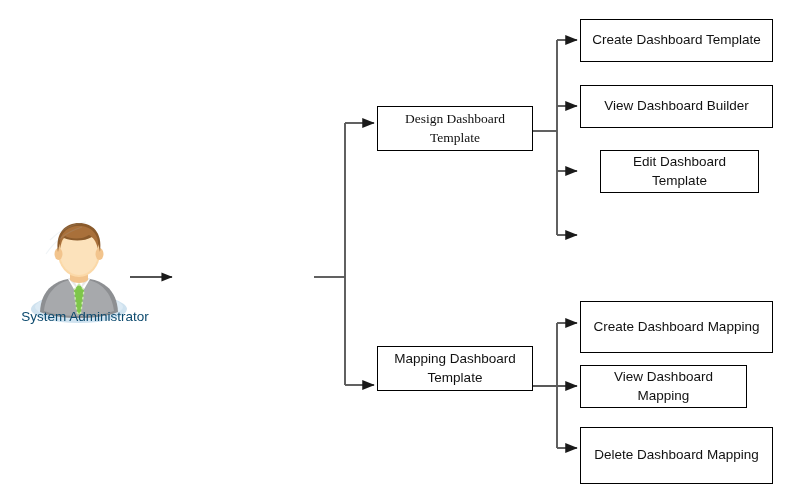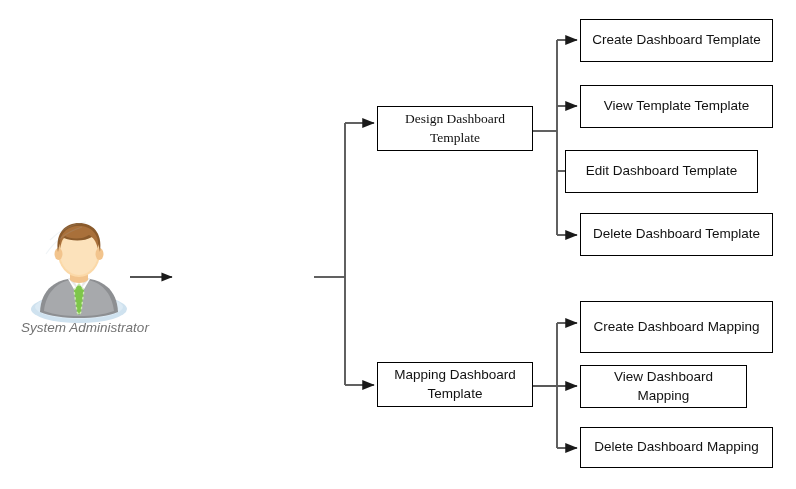--- a/index.html
+++ b/index.html
@@ -42,27 +42,26 @@
     position: absolute;
     left: 10px;
     top: 212px;
     width: 150px;
     height: 120px;
     z-index: 2;
   }
   .actor-caption {
     position: absolute;
     left: 0px;
-    top: 320px;
+    top: 309px;
     width: 170px;
     text-align: center;
     font-size: 13.5px;
-    color: #737373;
+    color: #0c4a6e;
     z-index: 2;
-    font-style: italic;
   }
 </style>
 </head>
 <body>
 
 <div id="canvas">
 
   <svg id="wires" viewBox="0 0 796 489">
     <defs>
       <marker id="arrowhead" markerWidth="7" markerHeight="7" refX="6.2" refY="3" orient="auto" markerUnits="strokeWidth">
@@ -125,24 +124,23 @@
         <path d="M36,42 C44,30 56,20 72,15"></path>
       </g>
     </svg>
   </div>
 
   <div class="actor-caption">System Administrator</div>
 
 
   <div class="node" style="left:377px; top:106px; width:156px; height:45px;font-family:Liberation Serif, serif;">Design Dashboard Template</div>
 
-  <div class="node" style="left:377px; top:362px; width:156px; height:45px;">Mapping Dashboard Template</div>
+  <div class="node" style="left:377px; top:346px; width:156px; height:45px;">Mapping Dashboard Template</div>
 
   <div class="node" style="left:580px; top:19px; width:193px; height:43px;">Create Dashboard Template</div>
-  <div class="node" style="left:580px; top:85px; width:193px; height:43px;">View Template Template</div>
-  <div class="node" style="left:565px; top:150px; width:193px; height:43px;text-align:right;">Edit Dashboard Template</div>
-  <div class="node" style="left:580px; top:213px; width:193px; height:43px;">Delete Dashboard Template</div>
+  <div class="node" style="left:580px; top:85px; width:193px; height:43px;">View Dashboard Builder</div>
+  <div class="node" style="left:600px; top:150px; width:159px; height:43px;">Edit Dashboard Template</div>
 
   <div class="node" style="left:580px; top:301px; width:193px; height:52px;">Create Dashboard Mapping</div>
   <div class="node" style="left:580px; top:365px; width:167px; height:43px;">View Dashboard Mapping</div>
-  <div class="node" style="left:580px; top:427px; width:193px; height:41px;">Delete Dashboard Mapping</div>
+  <div class="node" style="left:580px; top:427px; width:193px; height:57px;">Delete Dashboard Mapping</div>
 
 </div>
 
 </body></html>

